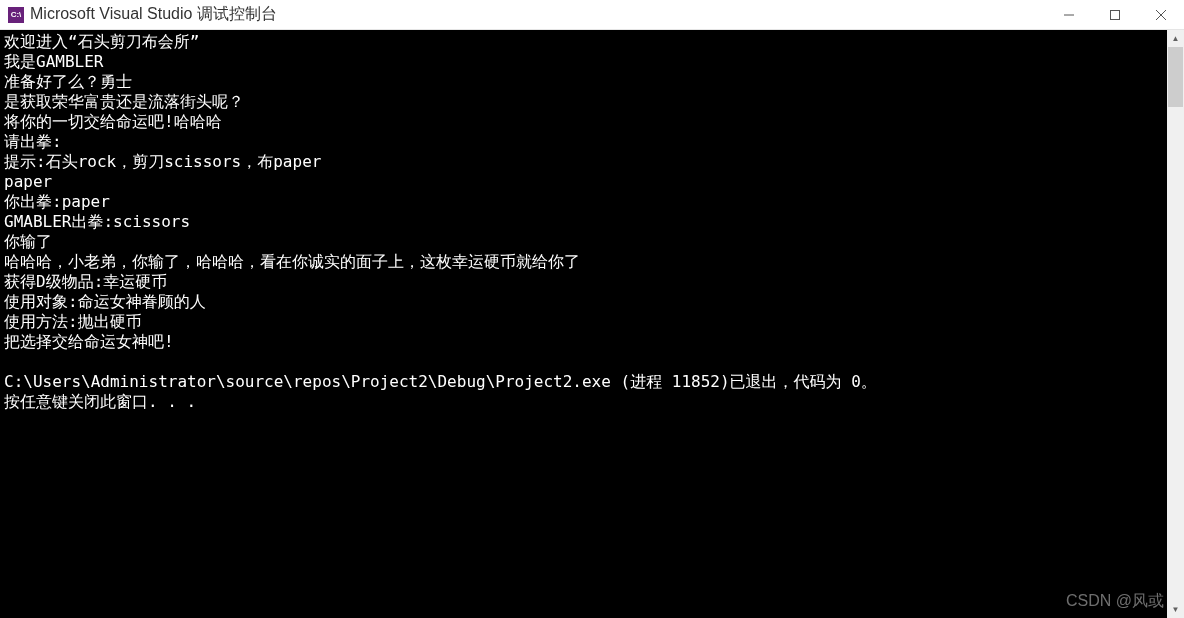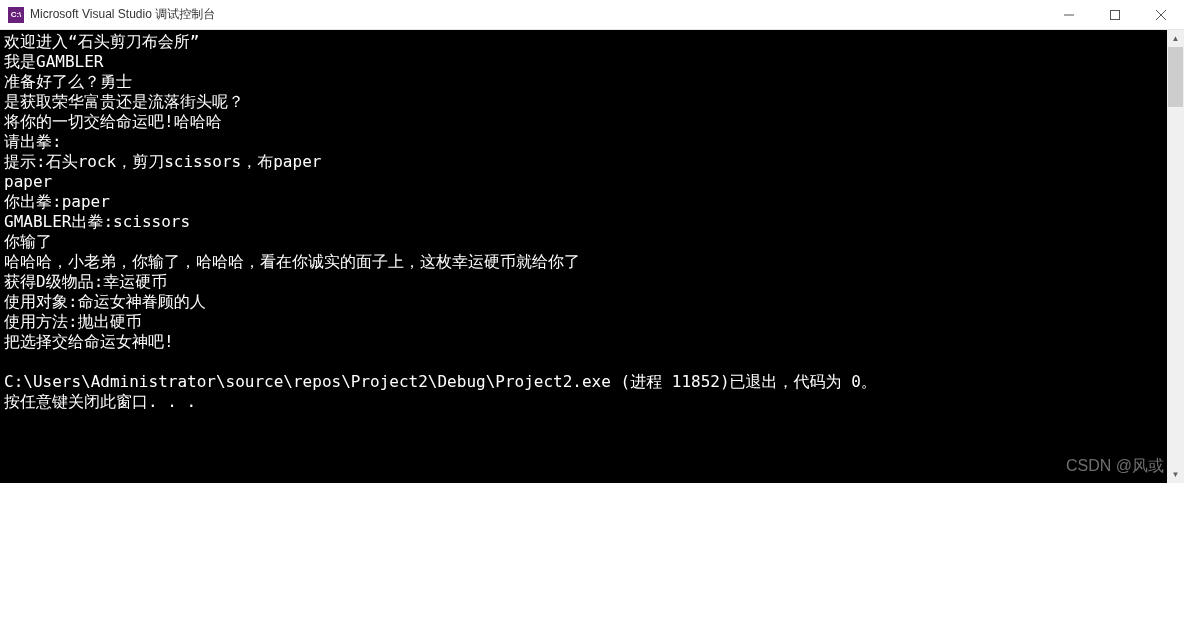--- a/index.html
+++ b/index.html
@@ -32,40 +32,40 @@
       justify-content: center;
       margin-right: 6px;
     }
     .titlebar-icon-inner {
       color: #fff;
       font-size: 8px;
       font-weight: bold;
       font-family: Arial, sans-serif;
     }
     .titlebar-title {
-      font-size: 12px;
+      font-size: 16px;
       color: #333;
       flex: 1;
     }
     .titlebar-controls {
       display: flex;
       height: 100%;
     }
     .titlebar-btn {
       width: 46px;
       height: 100%;
       display: flex;
       align-items: center;
       justify-content: center;
       color: #555;
       font-size: 10px;
     }
     .console-area {
       position: relative;
-      height: 453px;
+      height: 588px;
       background: #4c1d95;
       display: flex;
     }
     .console {
       flex: 1;
       background: #000000;
       color: #ffffff;
       font-family: "NSimSun", "SimSun", "Consolas", monospace;
       font-size: 16px;
       line-height: 20px;

